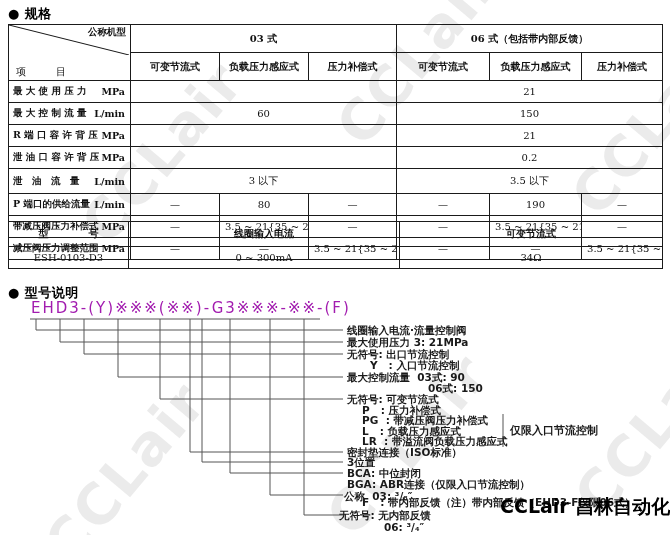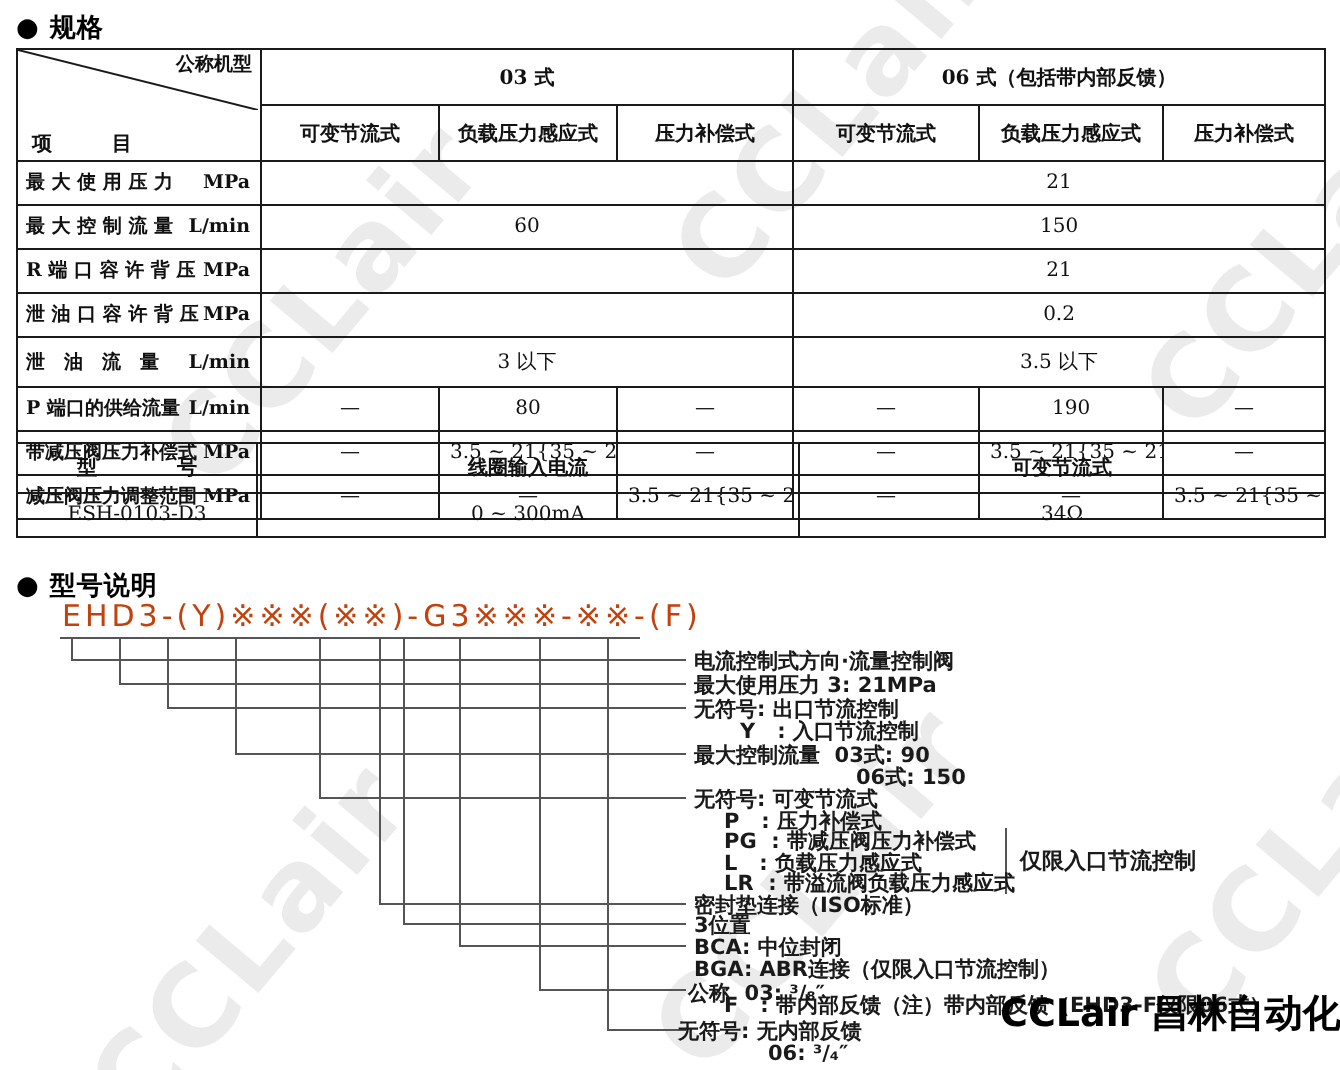--- a/index.html
+++ b/index.html
@@ -12,23 +12,23 @@
   .sec-title{position:absolute;left:8px;margin:0;font:bold 13px "DejaVu Sans",sans-serif;
              color:#000;letter-spacing:0.5px;white-space:pre;}
   table{position:absolute;left:8px;border-collapse:collapse;table-layout:fixed;width:654px;}
   td{border:1px solid #1a1a1a;font-size:10px;text-align:center;vertical-align:middle;
      padding:5px;white-space:pre;overflow:hidden;}
   .hdr{font-weight:bold;}
   td.lbl{padding:0 5px 0 4px;font-weight:bold;font-size:9.5px;}
   td.lbl .cellwrap{display:flex;justify-content:space-between;align-items:center;}
   td.corner{position:relative;padding:0;}
   .corner-top{position:absolute;top:1px;right:4px;font-weight:bold;font-size:9.5px;}
-  .corner-bot{position:absolute;bottom:1px;left:7px;font-weight:bold;font-size:10px;white-space:pre;}
+  .corner-bot{position:absolute;bottom:1px;left:7px;font-weight:normal;font-size:10px;white-space:pre;}
   .corner svg{position:absolute;top:0;left:0;}
-  .model-code{position:absolute;font:15px "DejaVu Sans",sans-serif;color:#c2410c;
+  .model-code{position:absolute;font:15px "DejaVu Sans",sans-serif;color:#a21caf;
               letter-spacing:2px;white-space:pre;}
   .mline{position:absolute;height:12px;line-height:12px;font:bold 10.5px "DejaVu Sans",sans-serif;
          color:#1a1a1a;white-space:pre;}
   .leaders{position:absolute;top:0;left:0;pointer-events:none;}
   .bracket-note{position:absolute;font:bold 11px "DejaVu Sans",sans-serif;color:#1a1a1a;white-space:pre;}
   .logo{position:absolute;font:bold 19px "DejaVu Sans",sans-serif;color:#000;
         letter-spacing:0px;white-space:pre;}
 </style>
 </head>
 <body>
@@ -166,21 +166,21 @@
       <path d="M160,319 V399 H343"></path>
       <path d="M190,319 V452 H343"></path>
       <path d="M202,319 V462 H343"></path>
       <path d="M230,319 V473 H343"></path>
       <path d="M270,319 V495 H343"></path>
       <path d="M304,319 V515 H343"></path>
       <path d="M503,414 V447"></path>
     </g>
   </svg>
 
-  <div class="mline" style="left:347px;top:324px">电流控制式方向·流量控制阀</div>
+  <div class="mline" style="left:347px;top:324px">线圈输入电流·流量控制阀</div>
   <div class="mline" style="left:347px;top:336px">最大使用压力 3: 21MPa</div>
   <div class="mline" style="left:347px;top:348px">无符号: 出口节流控制</div>
   <div class="mline" style="left:370px;top:359px">Y   : 入口节流控制</div>
   <div class="mline" style="left:347px;top:371px">最大控制流量  03式: 90</div>
   <div class="mline" style="left:428px;top:382px">06式: 150</div>
   <div class="mline" style="left:347px;top:393px">无符号: 可变节流式</div>
   <div class="mline" style="left:362px;top:404px">P   : 压力补偿式</div>
   <div class="mline" style="left:362px;top:414px">PG  : 带减压阀压力补偿式</div>
   <div class="mline" style="left:362px;top:425px">L   : 负载压力感应式</div>
   <div class="mline" style="left:362px;top:435px">LR  : 带溢流阀负载压力感应式</div>

